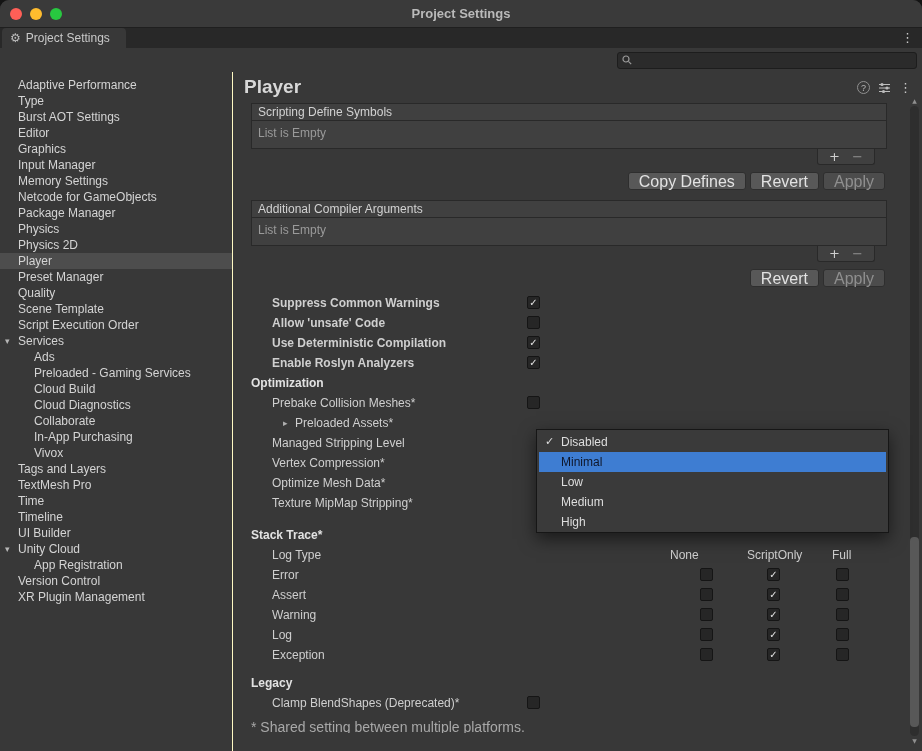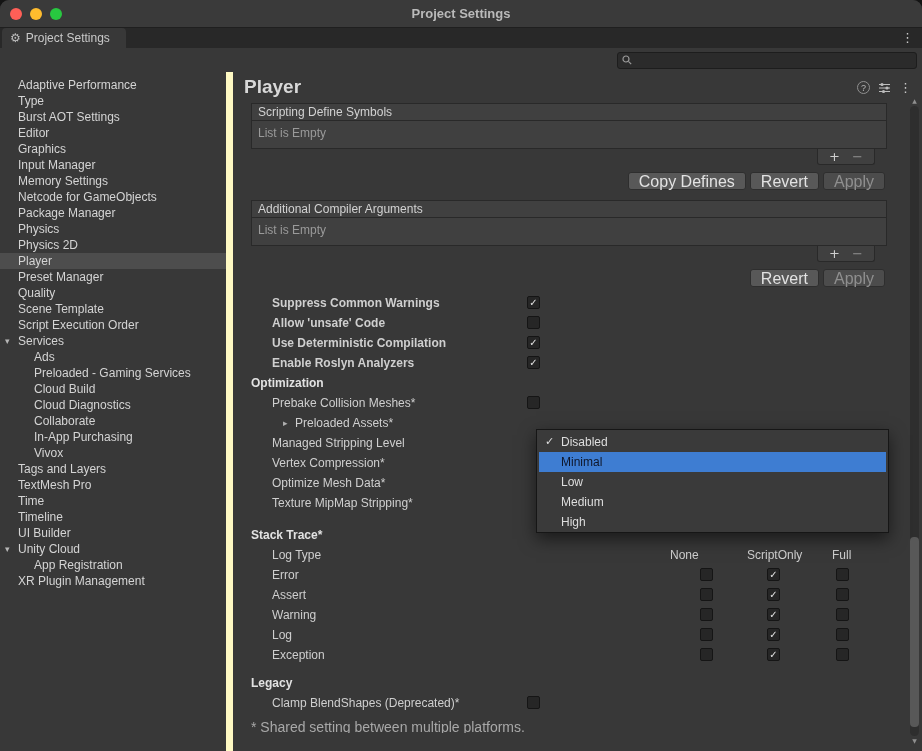--- a/index.html
+++ b/index.html
@@ -18,21 +18,21 @@
   .tabbar { height:20px; background:#282828; display:flex; align-items:flex-end; position:relative; }
   .tab { height:20px; margin-left:2px; background:#383838; display:flex; align-items:center; gap:5px; padding:0 16px 0 8px; font-size:12px; color:#c9c9c9; border-radius:4px 4px 0 0; }
   .tab .gear { font-size:12px; color:#bdbdbd; line-height:12px; }
   .tab-kebab { position:absolute; right:8px; top:3px; color:#c8c8c8; font-size:13px; line-height:13px; cursor:default; }
   .toolbar { height:24px; background:#383838; display:flex; justify-content:flex-end; align-items:center; padding-right:5px; }
   .searchbox { width:300px; height:17px; background:#2b2b2b; border:1px solid #1d1d1d; border-radius:3px; display:flex; align-items:center; padding:0 4px; gap:4px; }
   .searchbox input { flex:1; background:transparent; border:none; outline:none; color:#ddd; font-size:11px; height:14px; }
 
   
   .body { display:flex; height:calc(100% - 72px); }
-  .sidebar { width:233px; background:#383838; border-right:7px solid #fef9c3; padding-top:5px; overflow:hidden; flex:none; }
+  .sidebar { width:233px; background:#383838; border-right:1px solid #fef9c3; padding-top:5px; overflow:hidden; flex:none; }
   .side-item { height:16px; line-height:16px; font-size:12px; color:#d4d4d4; padding-left:18px; display:flex; align-items:center; white-space:nowrap; cursor:default; }
   .side-item.selected { background:#4d4d4d; }
   .side-item.ind1 { padding-left:34px; }
   .fold { width:13px; margin-left:-13px; font-size:9px; color:#b6b6b6; display:inline-block; }
 
   .main { flex:1; position:relative; background:#383838; }
   .main-header { height:24px; display:flex; align-items:center; padding:6px 0 0 11px; }
   .page-title { font-size:19px; font-weight:bold; color:#d8d8d8; }
   .hicons { position:absolute; right:10px; top:9px; display:flex; gap:8px; align-items:center; }
   .help-badge { width:13px; height:13px; border-radius:50%; border:1px solid #909090; color:#b8b8b8; font-size:9px; display:flex; align-items:center; justify-content:center; }
@@ -203,20 +203,23 @@
           </div>
           <div class="side-item">
             <span>UI Builder</span>
           </div>
           <div class="side-item">
             <span class="fold glyph">▾</span>
             <span>Unity Cloud</span>
           </div>
           <div class="side-item ind1">
             <span>App Registration</span>
+          </div>
+          <div class="side-item">
+            <span>Version Control</span>
           </div>
           <div class="side-item">
             <span>XR Plugin Management</span>
           </div>
         </div>
     </div>
 
     <div class="main">
       <div class="main-header">
         <div class="page-title">Player</div>

